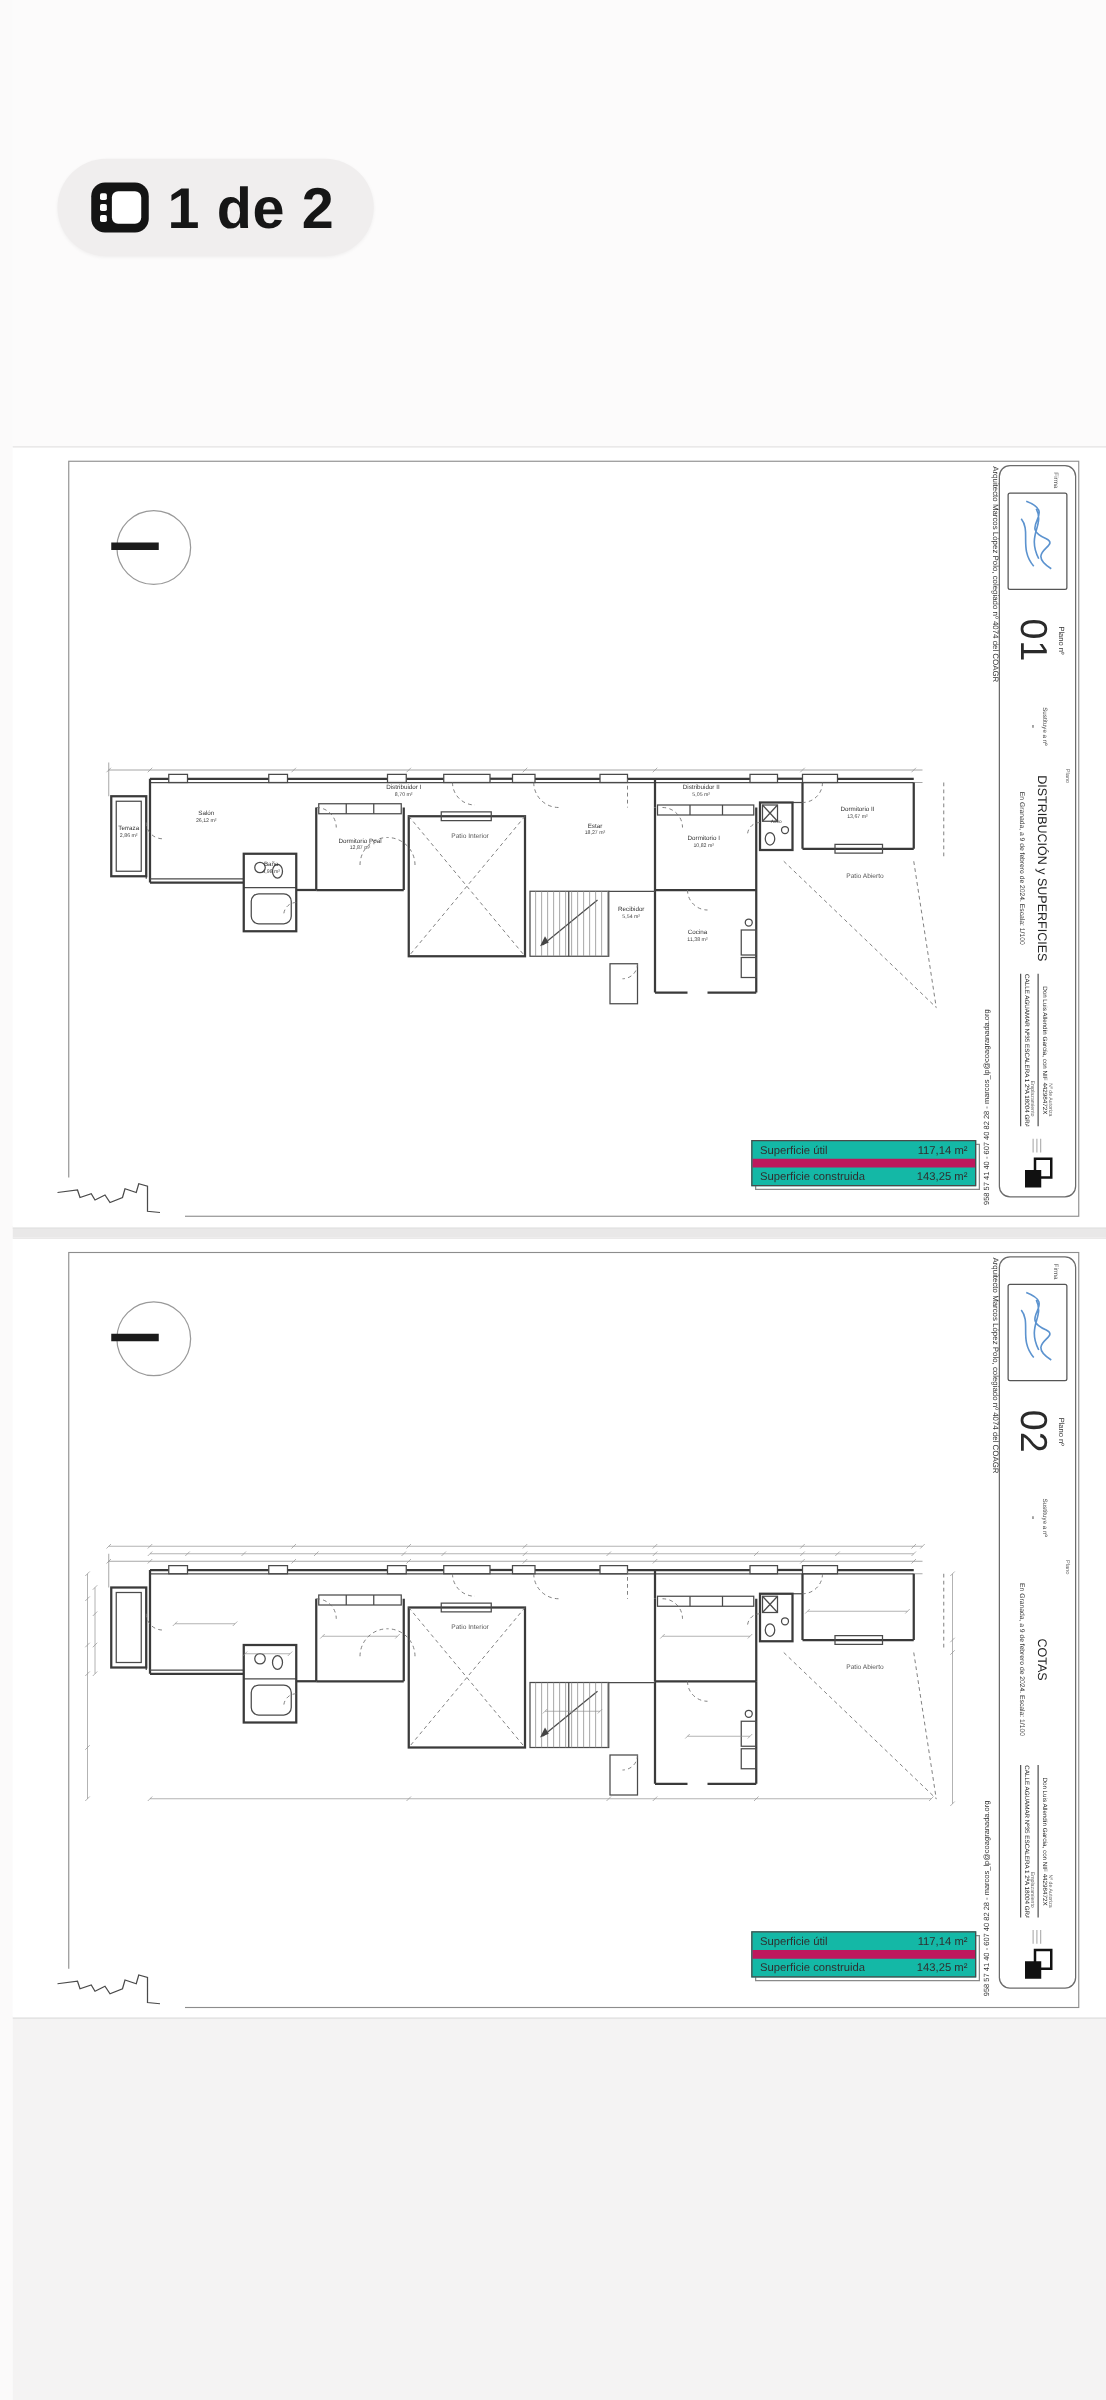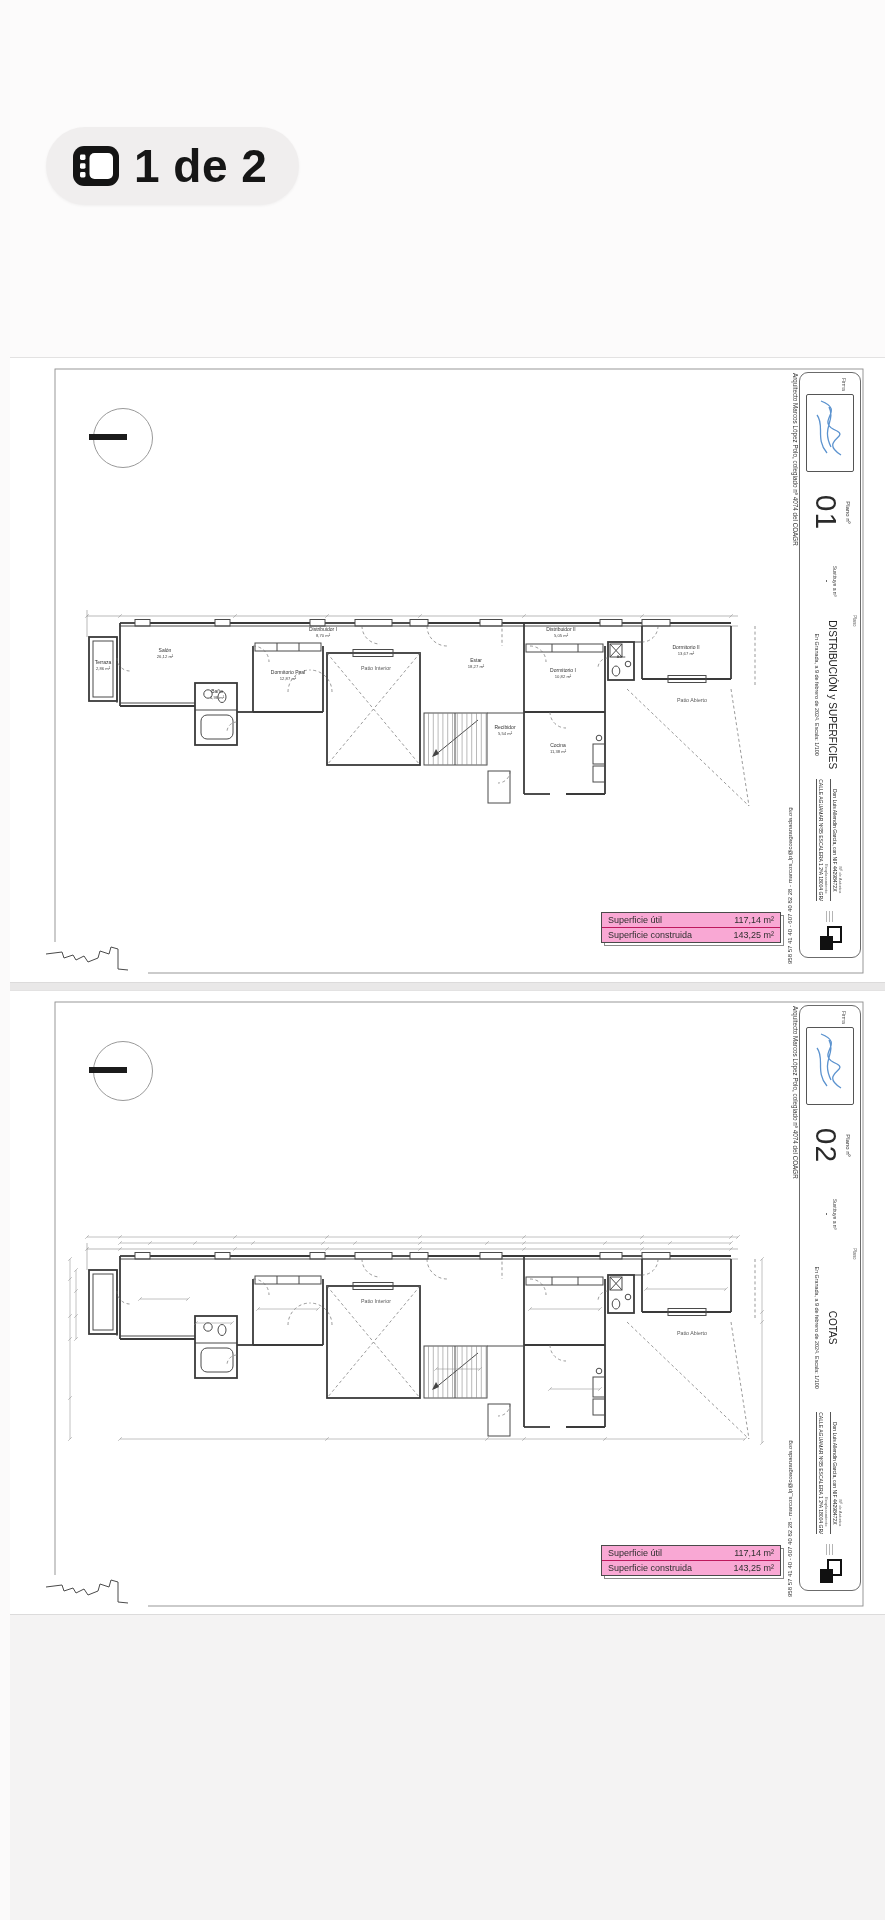--- a/index.html
+++ b/index.html
@@ -50,23 +50,23 @@
 
   .margin-arch{position:absolute;left:789px;top:15px;width:255px;height:9px;
                transform-origin:0 0;transform:rotate(90deg);
                font-size:6.3px;color:#333;white-space:nowrap;}
   .margin-contact{position:absolute;left:777px;top:606px;width:186px;height:9px;
                transform-origin:0 0;transform:rotate(-90deg);
                font-size:6px;color:#333;white-space:nowrap;}
 
   
   .summary{position:absolute;left:591px;top:554px;width:178px;border:1px solid #4a4a4a;
-           background:#f9a8d4;box-shadow:3px 3px 0 -1px #ffffff,3px 3px 0 0 #8a8a8a;}
+           background:#14b8a6;box-shadow:3px 3px 0 -1px #ffffff,3px 3px 0 0 #8a8a8a;}
   .srow{display:flex;justify-content:space-between;padding:2px 6px;font-size:9px;color:#2f2f2f;}
-  .srow + .srow{border-top:1px solid #be185d;}
+  .srow + .srow{border-top:7px solid #be185d;}
 
   
   svg .w2{stroke:#3a3a3a;stroke-width:1.8;fill:none;}
   svg .w1{stroke:#4a4a4a;stroke-width:1;fill:none;}
   svg .thin{stroke:#8a8a8a;stroke-width:.6;fill:none;}
   svg .dash{stroke:#6f6f6f;stroke-width:.7;fill:none;stroke-dasharray:3 2.6;}
   svg .dim{stroke:#909090;stroke-width:.55;fill:none;}
   svg .frame{stroke:#8d8d8d;stroke-width:.9;fill:none;}
   svg text{font-family:"Liberation Sans",sans-serif;}
   svg .room{font-size:5px;fill:#333;text-anchor:middle;}

